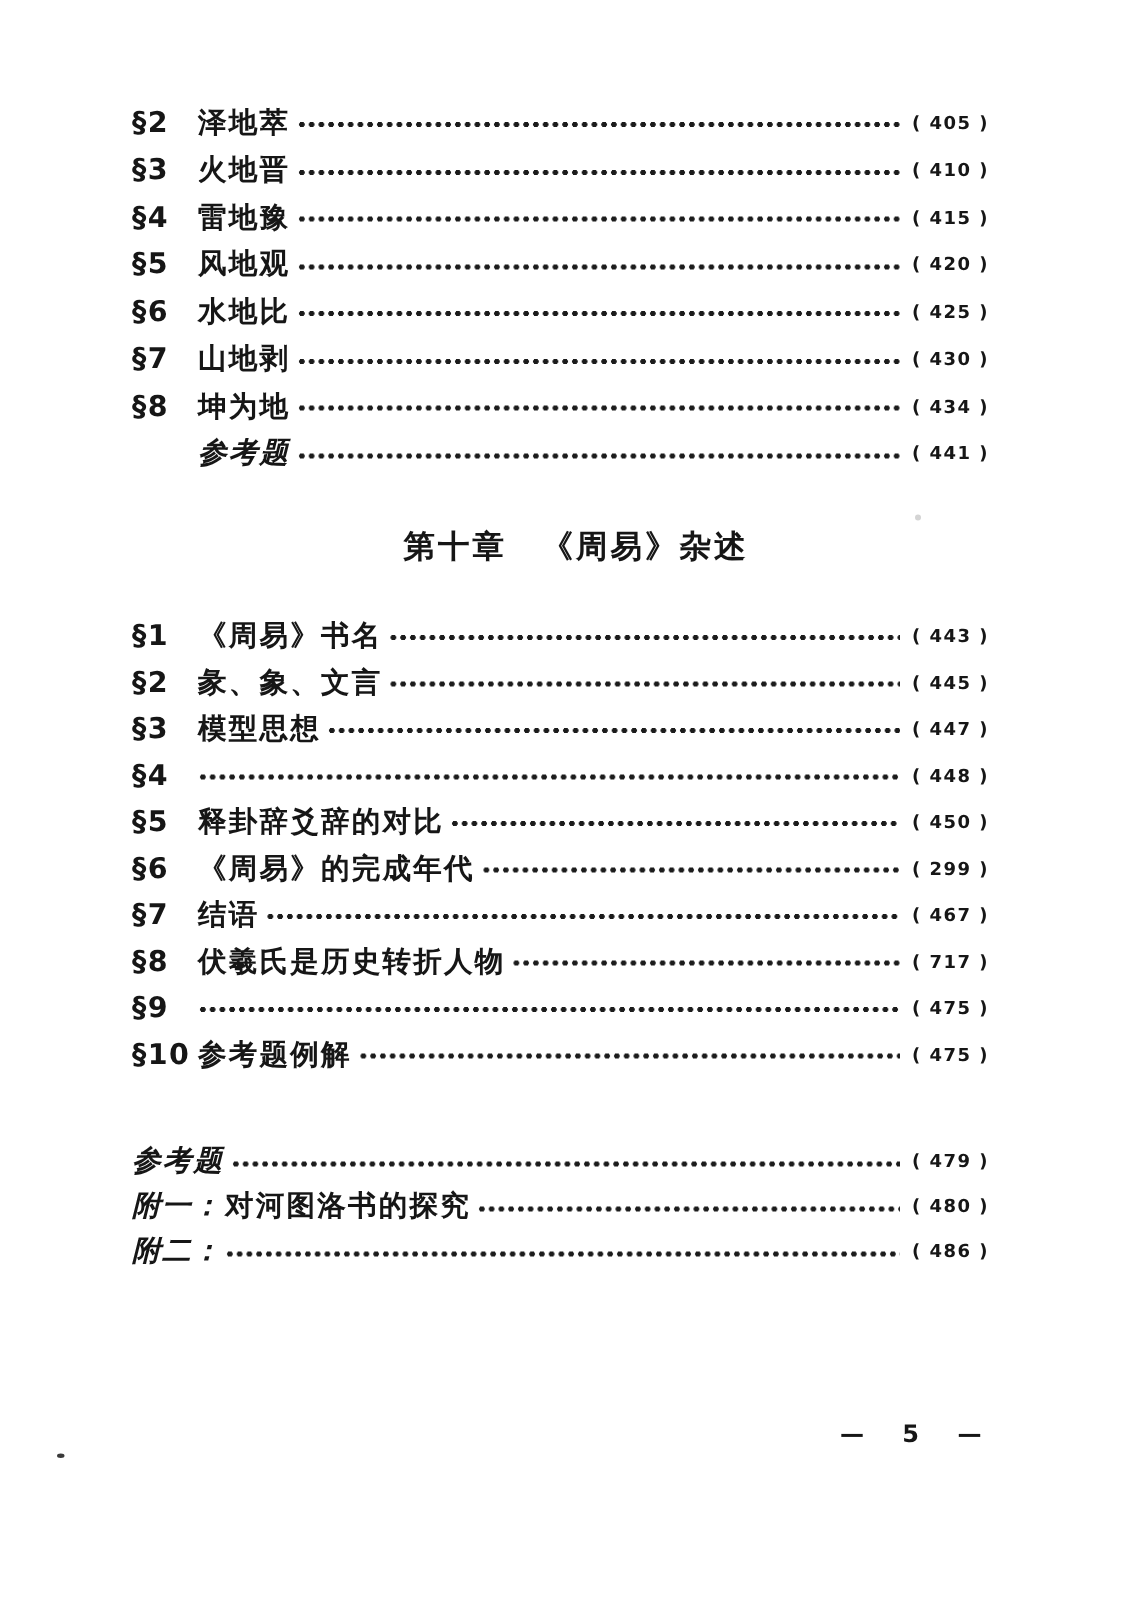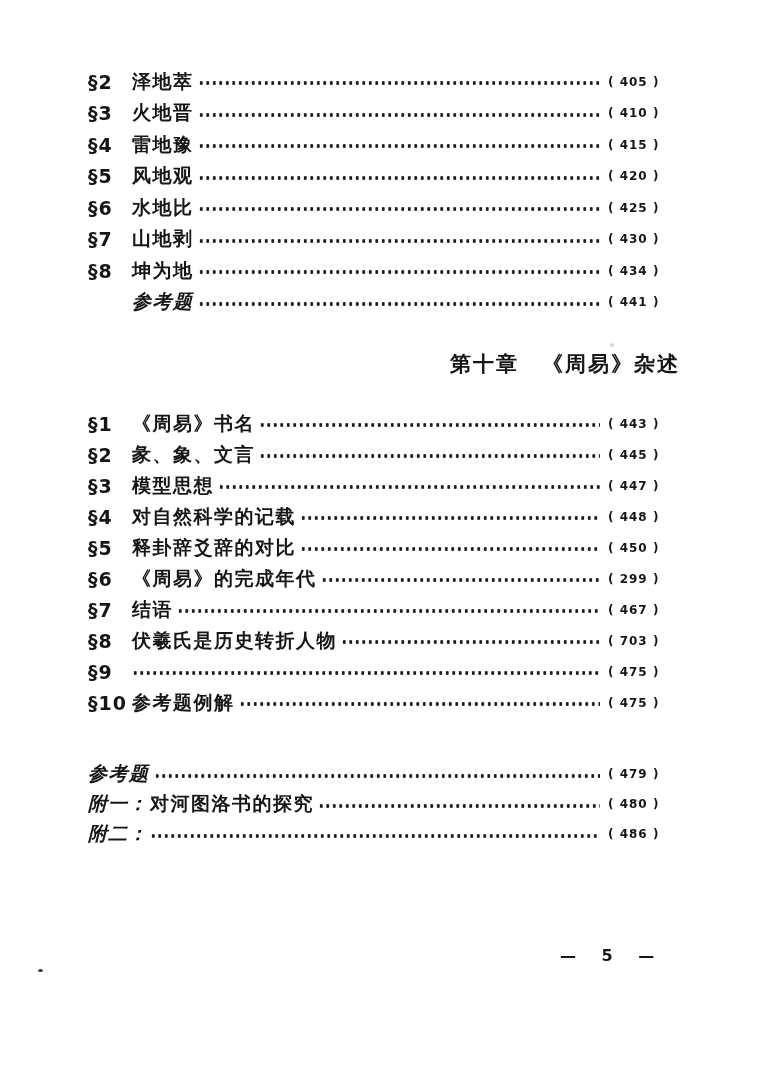--- a/index.html
+++ b/index.html
@@ -61,21 +61,21 @@
     font-size: 12px;
     font-weight: 700;
     letter-spacing: 1px;
     text-align: left;
   }
   .chapter-heading {
     position: absolute;
     top: 350px;
     left: 88px;
     right: 77px;
-    text-align: right;
+    text-align: center;
     font-size: 21px;
     font-weight: 800;
     letter-spacing: 2px;
     white-space: nowrap;
   }
   .footer-page {
     position: absolute;
     top: 946px;
     left: 560px;
     font-size: 16px;
@@ -163,21 +163,20 @@
       <span class="pageno">( 445 )</span>
     </div>
     <div class="row">
       <span class="num">§3</span>
       <span class="title">模型思想</span>
       <span class="leader"></span>
       <span class="pageno">( 447 )</span>
     </div>
     <div class="row">
       <span class="num">§4</span>
-      <span class="title">对自然科学的记载</span>
       <span class="leader"></span>
       <span class="pageno">( 448 )</span>
     </div>
     <div class="row">
       <span class="num">§5</span>
       <span class="title">释卦辞爻辞的对比</span>
       <span class="leader"></span>
       <span class="pageno">( 450 )</span>
     </div>
     <div class="row">
@@ -189,21 +188,21 @@
     <div class="row">
       <span class="num">§7</span>
       <span class="title">结语</span>
       <span class="leader"></span>
       <span class="pageno">( 467 )</span>
     </div>
     <div class="row">
       <span class="num">§8</span>
       <span class="title">伏羲氏是历史转折人物</span>
       <span class="leader"></span>
-      <span class="pageno">( 703 )</span>
+      <span class="pageno">( 717 )</span>
     </div>
     <div class="row">
       <span class="num">§9</span>
       <span class="leader"></span>
       <span class="pageno">( 475 )</span>
     </div>
     <div class="row">
       <span class="num">§10</span>
       <span class="title">参考题例解</span>
       <span class="leader"></span>

